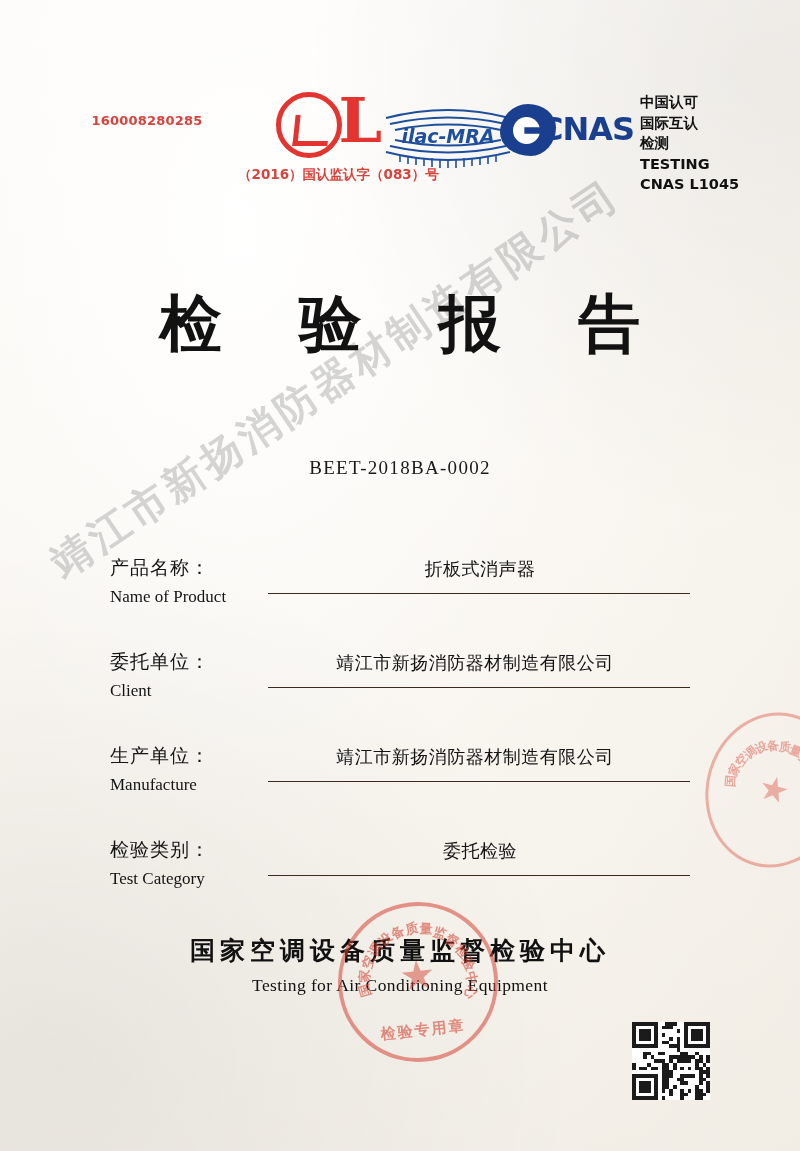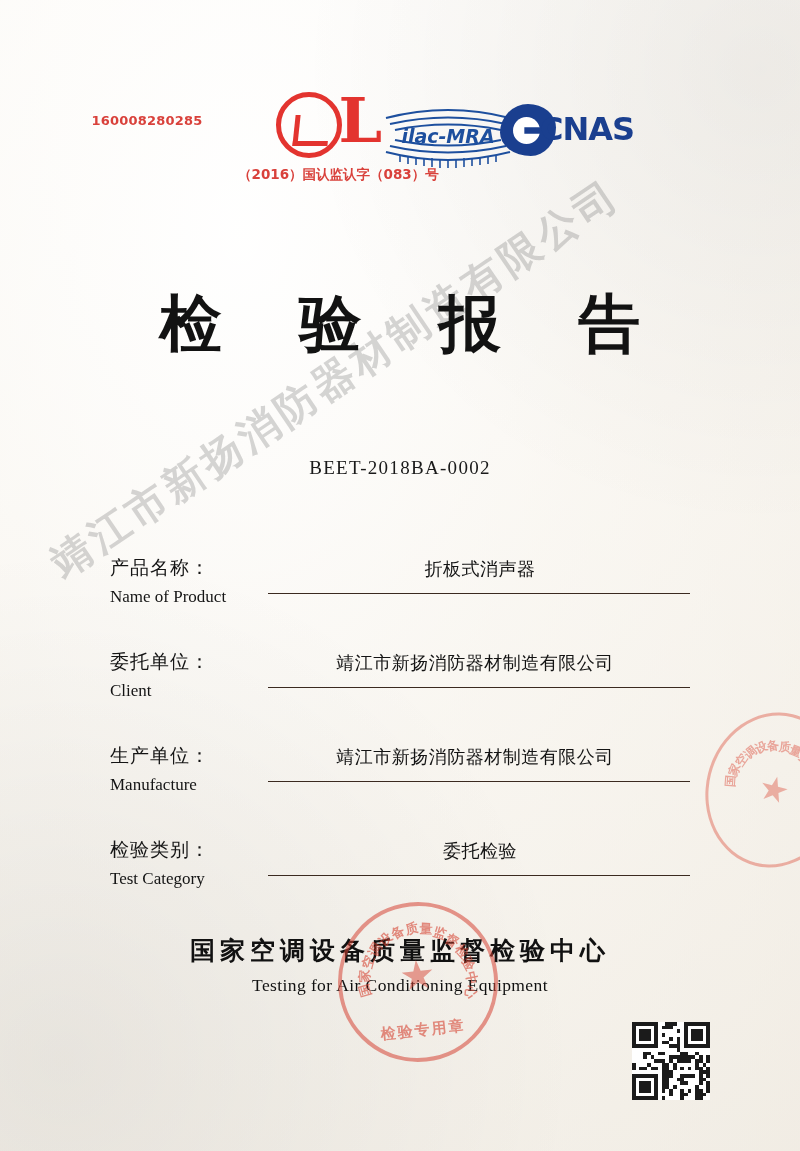--- a/index.html
+++ b/index.html
@@ -425,20 +425,27 @@
       </div>
     </div>
 
     <div class="logo-block cnas">
       <div class="cnas-mark">
         <div class="blob"></div>
         <div class="name">CNAS</div>
       </div>
     </div>
 
+    <div class="cnas-text">
+      <div>中国认可</div>
+      <div>国际互认</div>
+      <div>检测</div>
+      <div>TESTING</div>
+      <div>CNAS L1045</div>
+    </div>
   </div>
 
   <div class="title-cn">检 验 报 告</div>
   <div class="report-no">BEET-2018BA-0002</div>
 
   <div class="fields">
 
     <div class="field f-product">
       <div class="lbl-cn">产品名称：</div>
       <div class="lbl-en">Name of Product</div>

